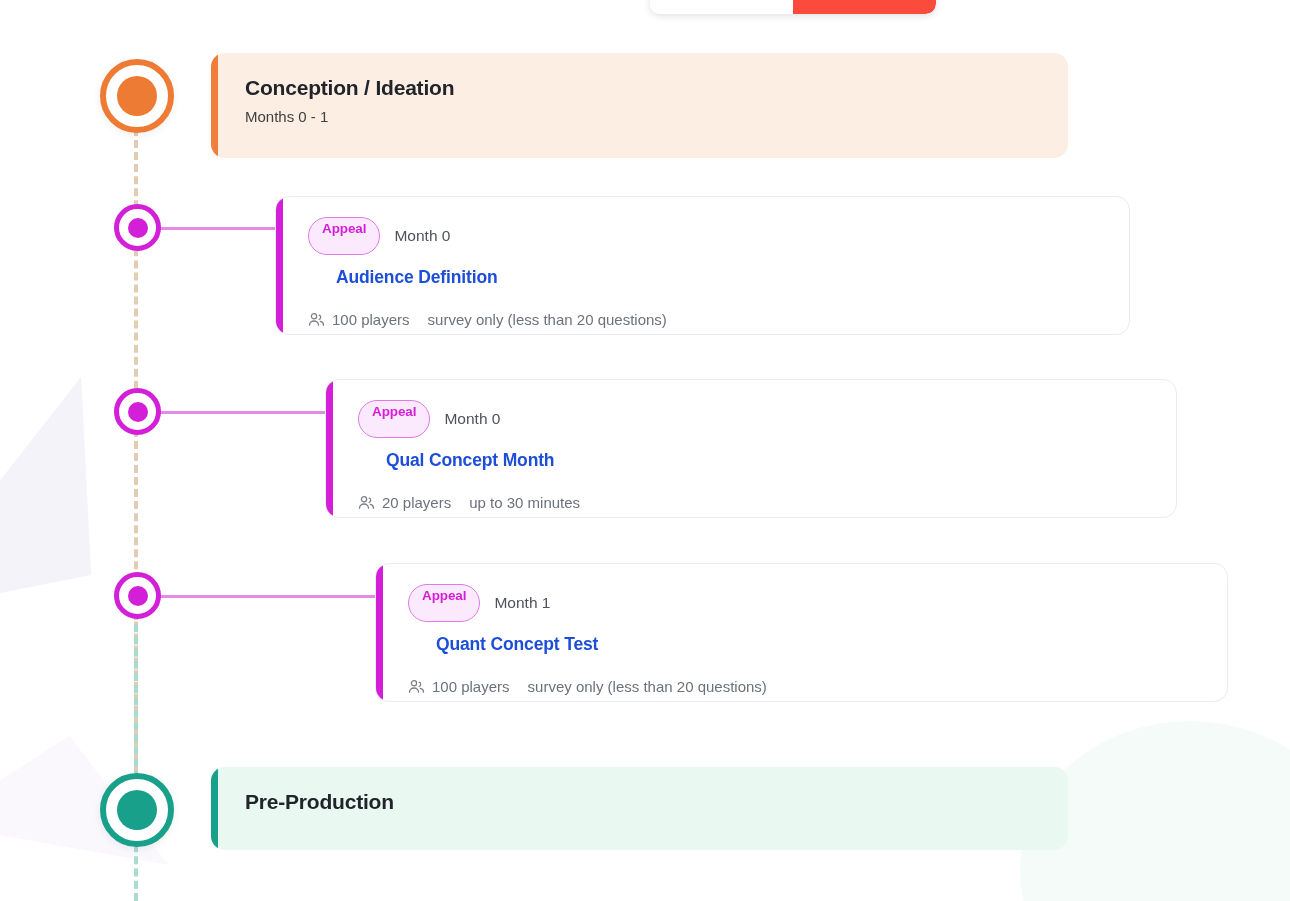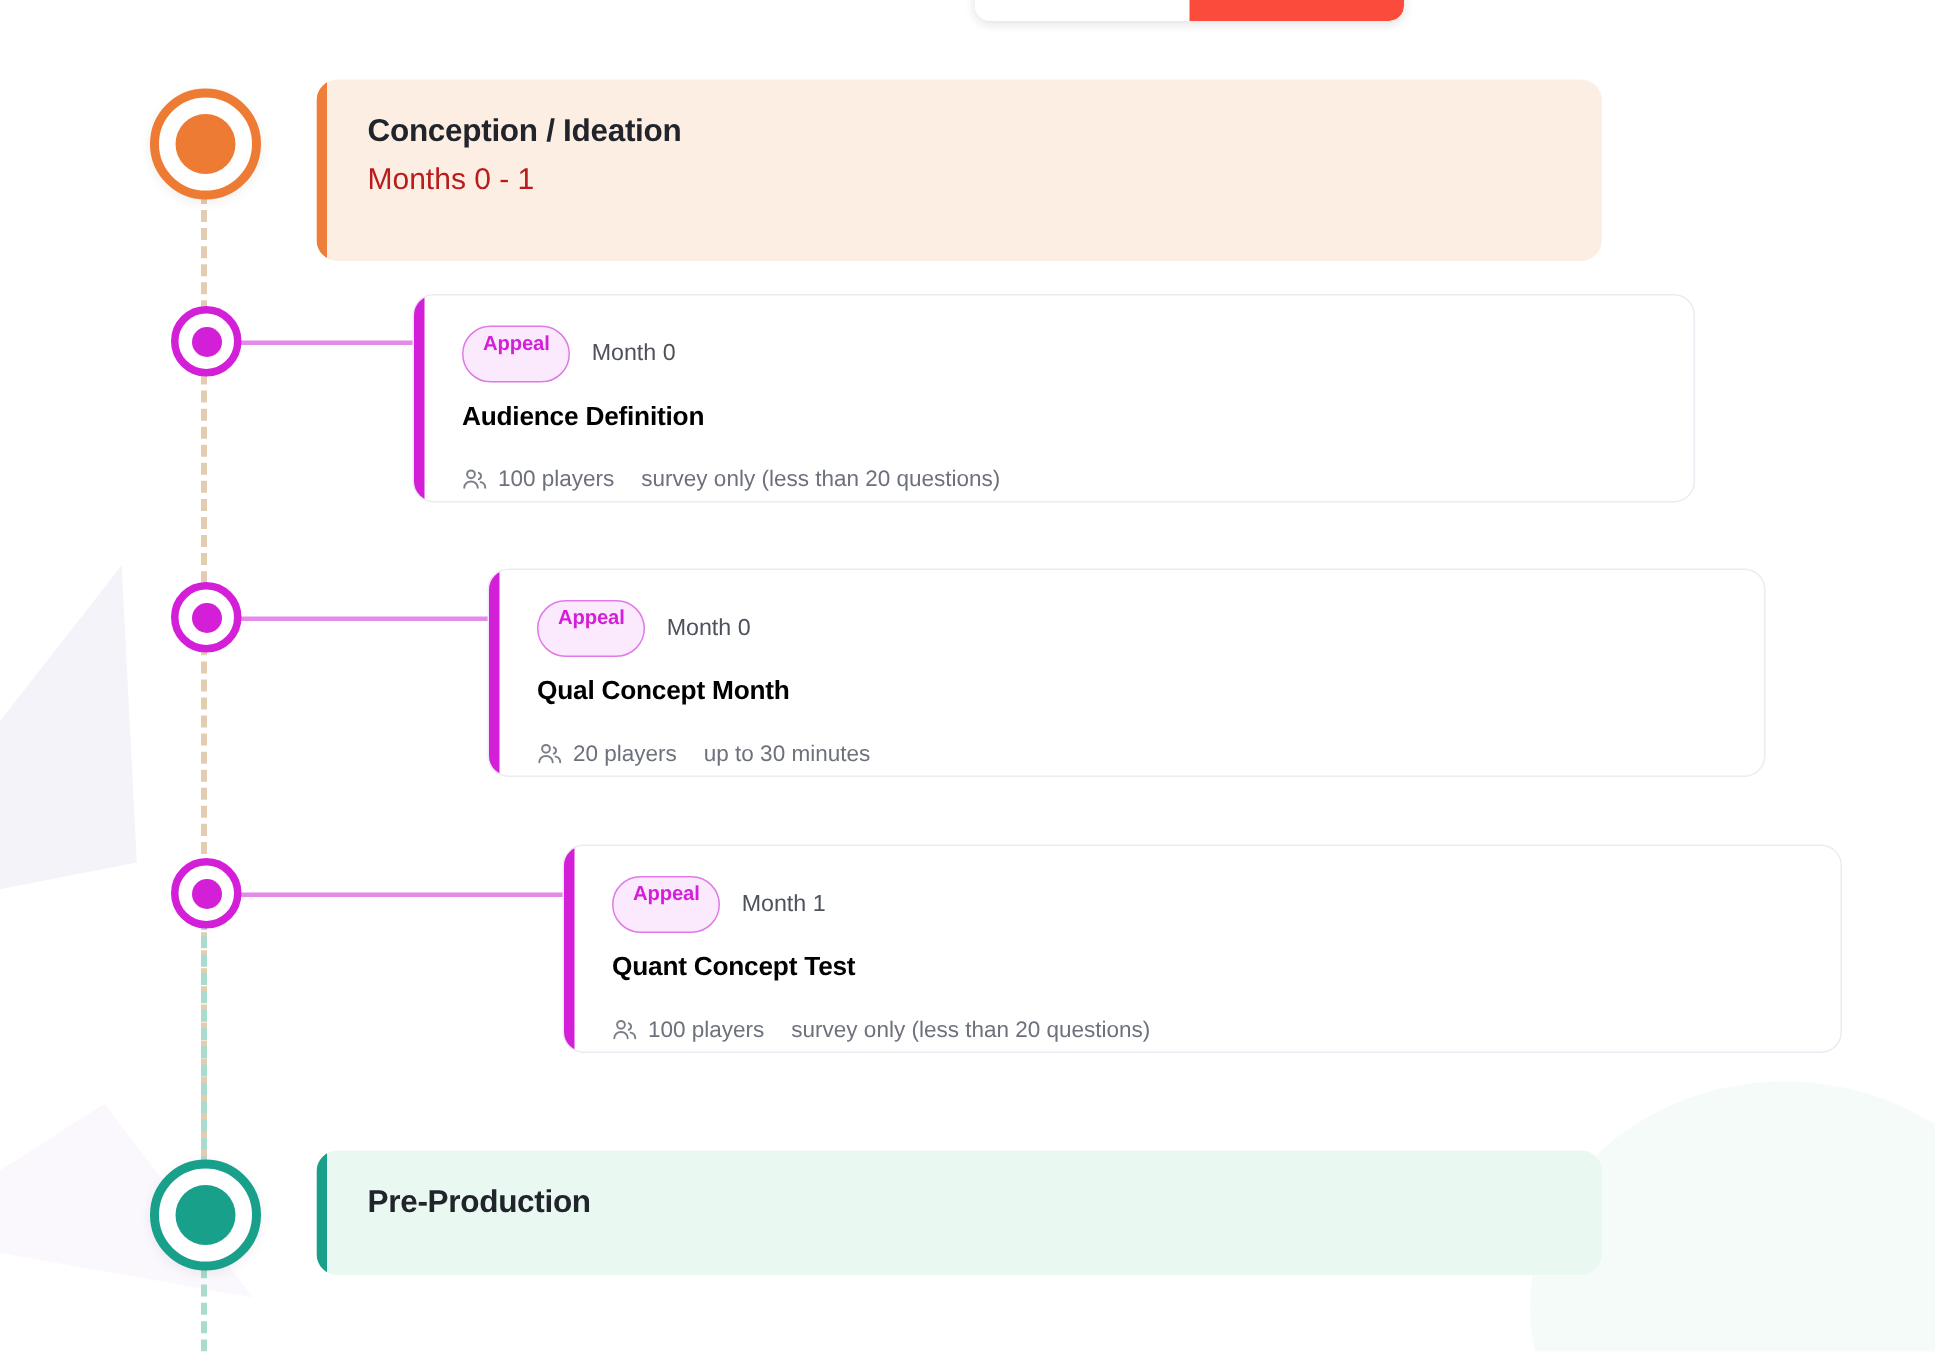--- a/index.html
+++ b/index.html
@@ -181,22 +181,22 @@
 
   .phase-title {
     font-size: 21px;
     font-weight: 700;
     color: #21242b;
     letter-spacing: -.2px;
     line-height: 1.25;
   }
   .phase-sub {
     margin-top: 6px;
-    font-size: 20px;
-    color: #b91c1c;
+    font-size: 15px;
+    color: #404040;
     line-height: 1.3;
   }
 
   
   .ms-card {
     position: absolute;
     box-sizing: border-box;
     background: #ffffff;
     border: 1px solid #eceaf2;
     border-radius: 14px;
@@ -232,22 +232,23 @@
     letter-spacing: -.1px;
   }
   .ms-month {
     font-size: 15.5px;
     color: #4e525c;
   }
   .ms-title {
     margin-top: 12px;
     font-size: 17.5px;
     font-weight: 700;
-    color: #000000;
+    color: #1d4ed8;
     letter-spacing: -.15px;
+    margin-left: 28px;
   }
   .ms-meta {
     margin-top: 23px;
     display: flex;
     align-items: center;
     font-size: 15px;
     color: #6d717c;
   }
   .people-icon {
     display: inline-flex;
@@ -281,21 +282,21 @@
   <div class="spine spine-orange"></div>
   <div class="spine spine-green"></div>
 
   <div class="hconn" style="left:160px; top:227px; width:118px;"></div>
   <div class="hconn" style="left:160px; top:411px; width:168px;"></div>
   <div class="hconn" style="left:160px; top:595px; width:218px;"></div>
 
   <div class="dot phase" style="left:100px; top:59px;">
     <div class="dot-inner"></div>
   </div>
-  <div class="phase-card orange" style="left:211px; top:53px; width:857px; height:121px;">
+  <div class="phase-card orange" style="left:211px; top:53px; width:857px; height:105px;">
     <div class="phase-title">Conception / Ideation</div>
     <div class="phase-sub">Months 0 - 1</div>
   </div>
 
   <div class="dot milestone" style="left:114px; top:204px;">
     <div class="dot-inner"></div>
   </div>
   <div class="ms-card" style="left:275px; top:196px; width:855px; height:139px;">
     <div class="ms-head">
       <span class="badge">Appeal</span>

